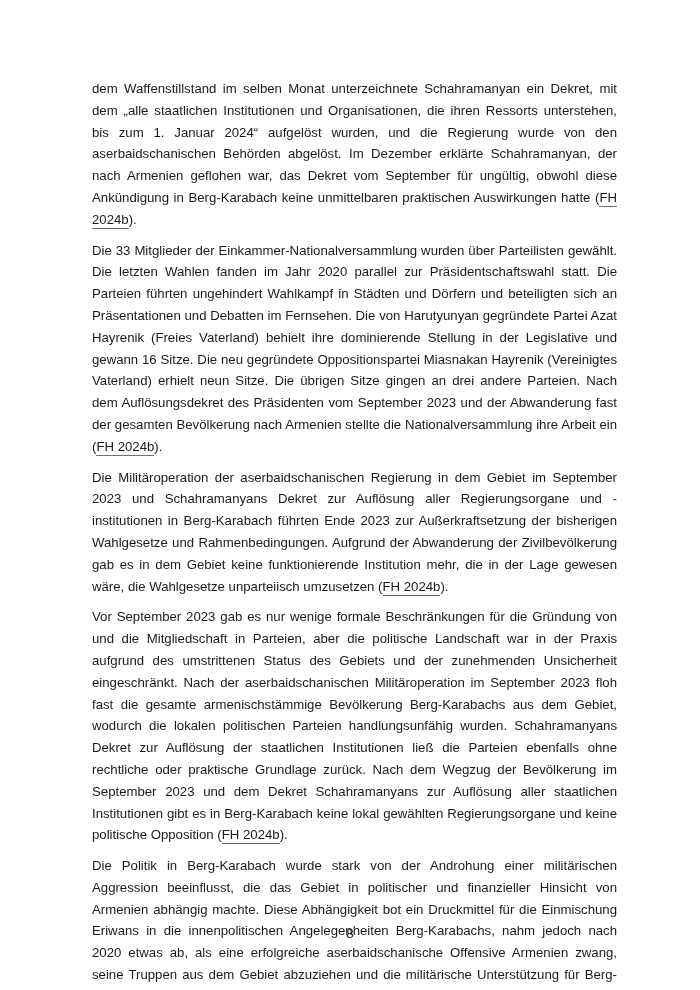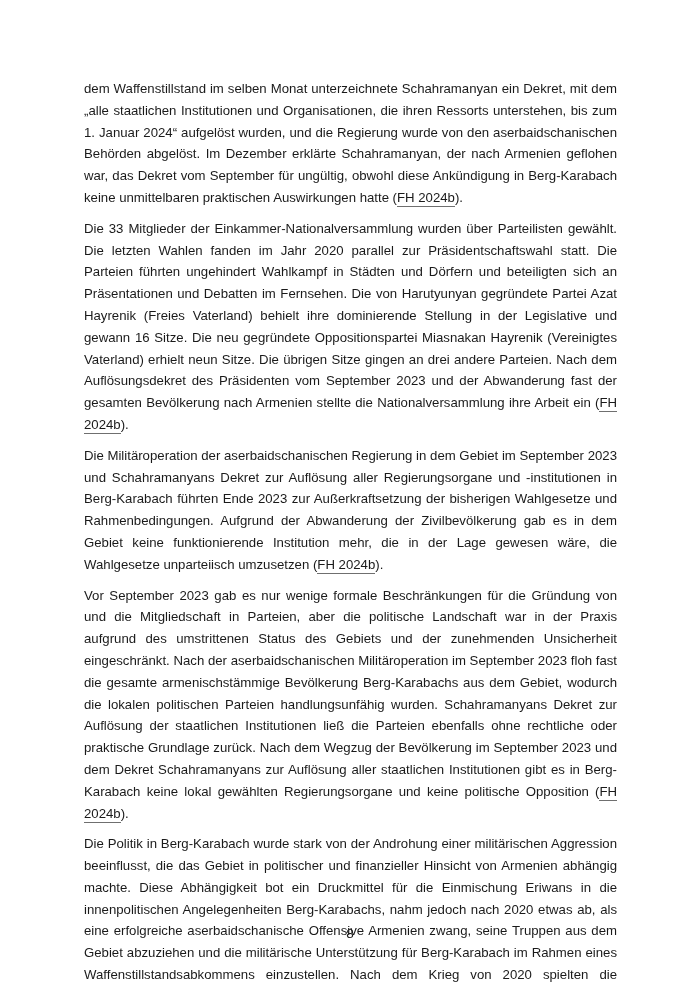--- a/index.html
+++ b/index.html
@@ -9,21 +9,21 @@
       left: 84px;
       top: 78px;
       width: 533px;
       font-family: "Liberation Sans", sans-serif;
       font-size: 13.2px;
       line-height: 21.8px;
       color: #1a1a1a;
       text-align: justify;
       hyphens: manual;
     }
-    .para { margin: 0 0 9px 0; }
+    .para { margin: 0 0 9px 8px; }
     .cite {
       color: #1a1a1a;
       text-decoration: none;
       border-bottom: 1px solid #6f6f6f;
       padding-bottom: 1px;
     }
     .page-number {
       position: absolute;
       left: 0; width: 700px;
       top: 926px;

